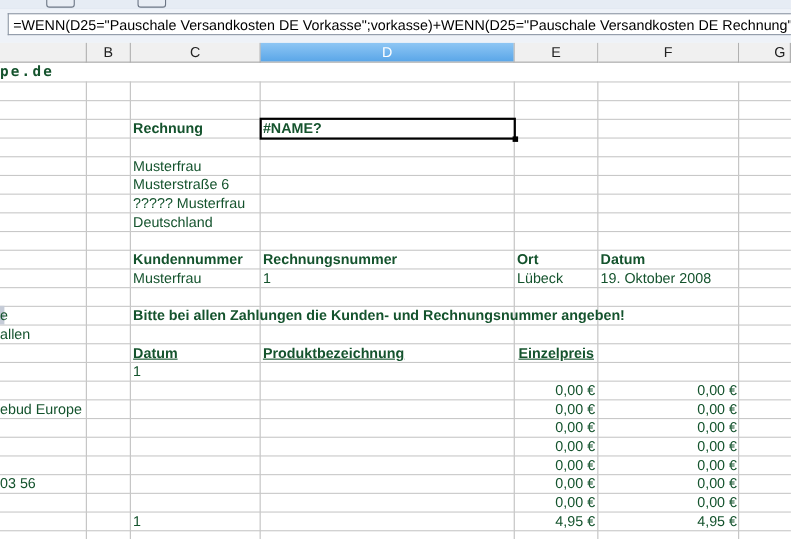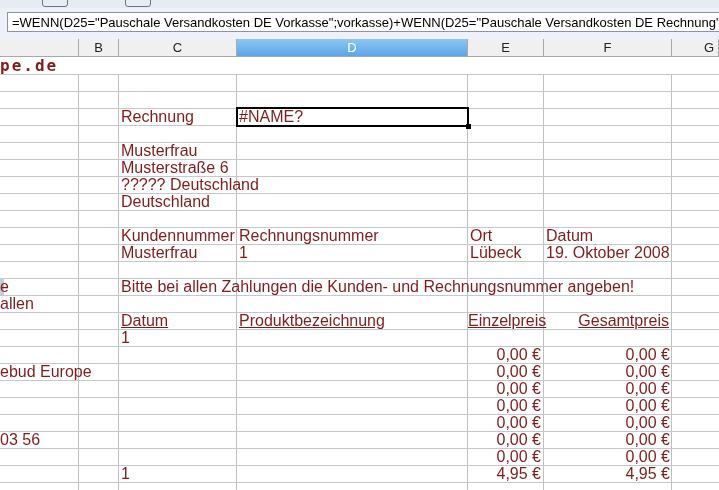--- a/index.html
+++ b/index.html
@@ -6,22 +6,22 @@
   body { width:719px; height:490px; overflow:hidden; background:#ffffff; position:relative; font-family:"Liberation Sans", sans-serif; }
   .toolbar-strip { position:absolute; left:0; top:0; width:719px; height:8px; background:#e6ecf4; border-bottom:1px solid #c9d2de; }
   .tb-btn { position:absolute; top:-6px; width:24px; height:11px; border:1px solid #6b7584; border-radius:3px; background:#e8edf4; }
   .formula-area { position:absolute; left:0; top:8px; width:719px; height:31px; background:#eef2f8; }
   .formula-input { position:absolute; left:7px; top:4px; width:712px; height:20px; background:#fff; border:1px solid #8a94a3; border-right:none; font-size:13px; line-height:20px; padding-left:4px; color:#000; white-space:nowrap; overflow:hidden; box-sizing:border-box; }
   .col-header { position:absolute; top:39px; height:18px; background:#f0f0f0; border-bottom:1px solid #a9a9a9; border-right:1px solid #a9a9a9; box-sizing:border-box; font-size:13px; text-align:center; line-height:18px; color:#222; }
   .col-header.active { background:linear-gradient(#8ec6f4,#5aa6e8); color:#fff; }
   .grid { position:absolute; left:0; top:57px; width:719px; height:433px; }
   .vline { position:absolute; top:0; bottom:0; width:1px; background:#c0c0c0; }
   .hline { position:absolute; left:0; right:0; height:1px; background:#c8c8c8; }
-  .cell { position:absolute; height:17px; line-height:17px; font-size:16px; color:#7f1d1d; white-space:nowrap; }
-  .bold { font-weight:normal; }
+  .cell { position:absolute; height:17px; line-height:17px; font-size:13px; color:#14532d; white-space:nowrap; }
+  .bold { font-weight:bold; }
   .ul { text-decoration:underline; }
   .right { text-align:right; }
   .mono { font-family:"DejaVu Sans Mono", monospace; font-weight:bold; letter-spacing:2px; }
   .sel { position:absolute; border:2px solid #000; box-sizing:border-box; }
   .sel-handle { position:absolute; width:5px; height:5px; background:#000; }
   .hl { background:#c6ccd8; }
 </style>
 </head>
 <body>
 
@@ -79,42 +79,41 @@
 
   <div class="cell mono" style="left:0;top:0">pe.de</div>
 
   <div class="cell bold" style="left:121px;top:51px">Rechnung</div>
   <div class="cell bold" style="left:239px;top:51px">#NAME?</div>
   <div class="sel" style="left:236px;top:50px;width:233px;height:20px"></div>
   <div class="sel-handle" style="left:466px;top:67px"></div>
 
   <div class="cell" style="left:121px;top:85px">Musterfrau</div>
   <div class="cell" style="left:121px;top:102px">Musterstraße 6</div>
-  <div class="cell" style="left:121px;top:119px">????? Deutschland</div>
+  <div class="cell" style="left:121px;top:119px">????? Musterfrau</div>
   <div class="cell" style="left:121px;top:136px">Deutschland</div>
 
   <div class="cell bold" style="left:121px;top:170px">Kundennummer</div>
   <div class="cell bold" style="left:239px;top:170px">Rechnungsnummer</div>
   <div class="cell bold" style="left:470px;top:170px">Ort</div>
   <div class="cell bold" style="left:546px;top:170px">Datum</div>
 
   <div class="cell" style="left:121px;top:187px">Musterfrau</div>
   <div class="cell" style="left:239px;top:187px">1</div>
   <div class="cell" style="left:470px;top:187px">Lübeck</div>
   <div class="cell" style="left:546px;top:187px">19. Oktober 2008</div>
 
   <div class="cell hl" style="left:0;top:221px;width:4px">e</div>
   <div class="cell bold" style="left:121px;top:221px">Bitte bei allen Zahlungen die Kunden- und Rechnungsnummer angeben!</div>
 
   <div class="cell" style="left:0;top:238px">allen</div>
 
   <div class="cell bold ul" style="left:121px;top:255px">Datum</div>
   <div class="cell bold ul" style="left:239px;top:255px">Produktbezeichnung</div>
   <div class="cell bold ul right" style="left:468px;top:255px;width:72px">Einzelpreis</div>
-  <div class="cell bold ul right" style="left:544px;top:255px;width:125px">Gesamtpreis</div>
 
   <div class="cell" style="left:121px;top:272px">1</div>
 
   <div class="cell right" style="left:468px;top:289px;width:73px">0,00 €</div>
   <div class="cell right" style="left:544px;top:289px;width:126px">0,00 €</div>
 
   <div class="cell" style="left:0;top:306px">ebud Europe</div>
   <div class="cell right" style="left:468px;top:306px;width:73px">0,00 €</div>
   <div class="cell right" style="left:544px;top:306px;width:126px">0,00 €</div>
 

